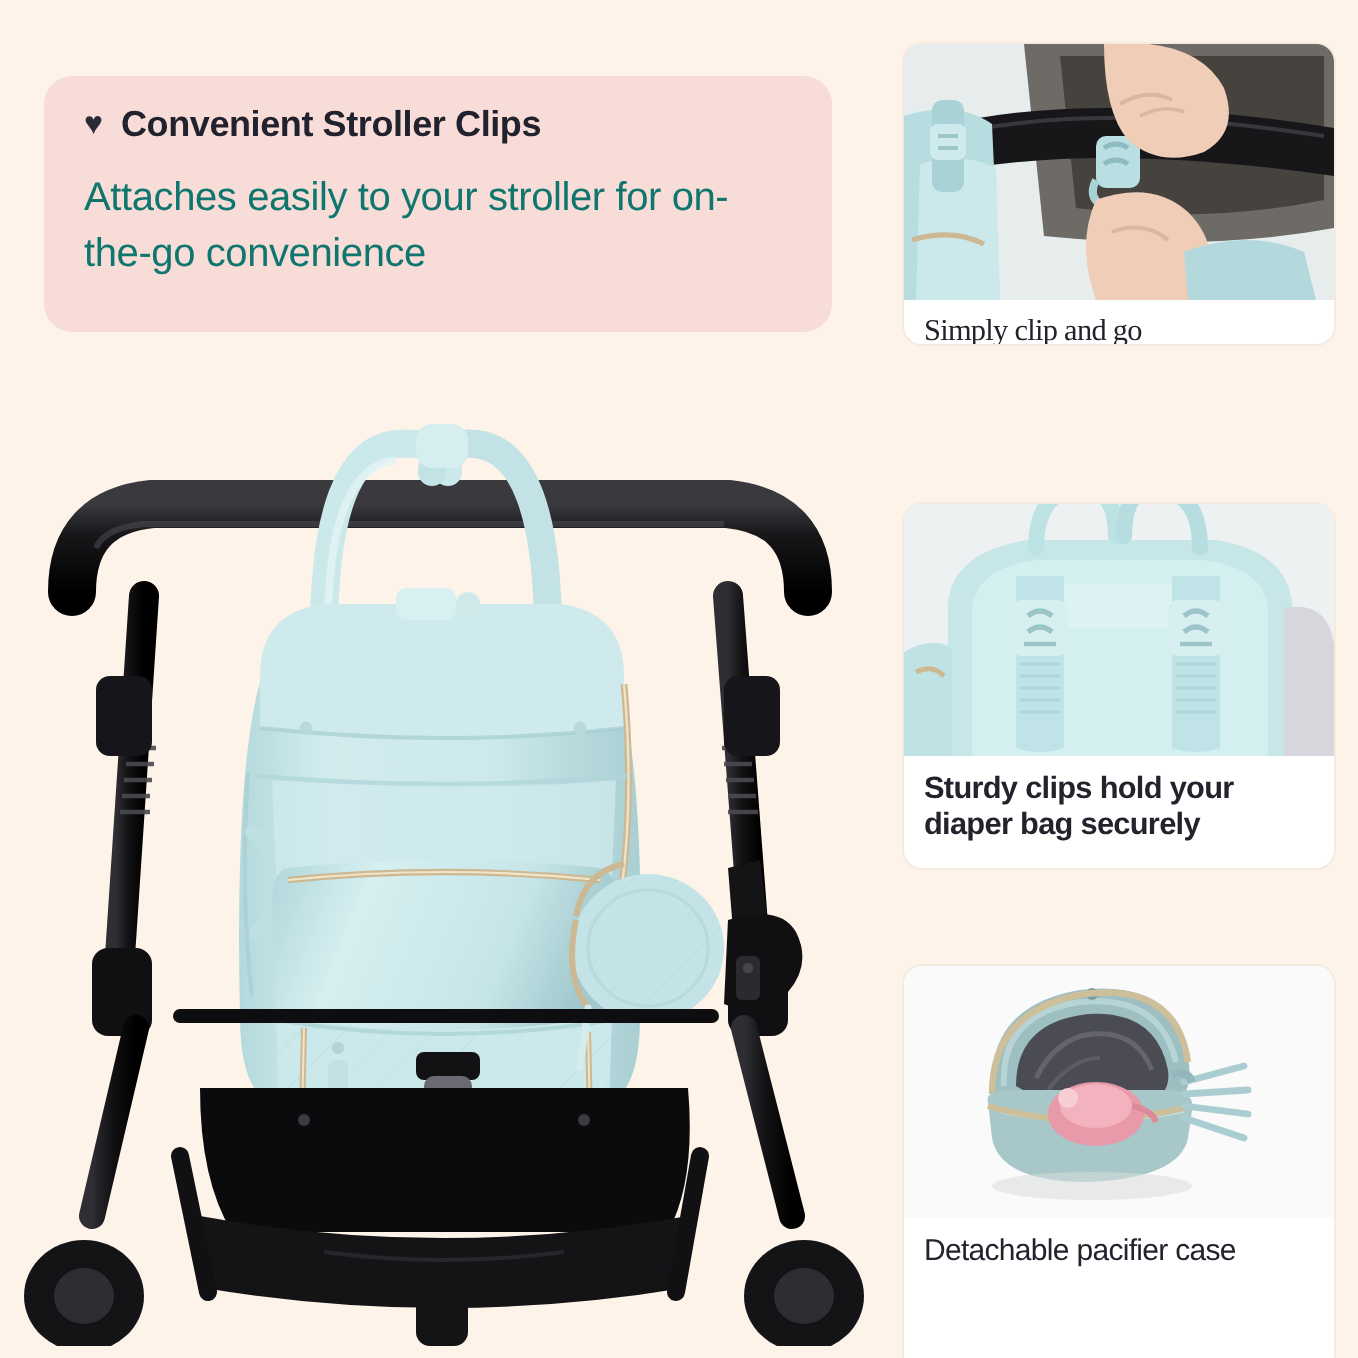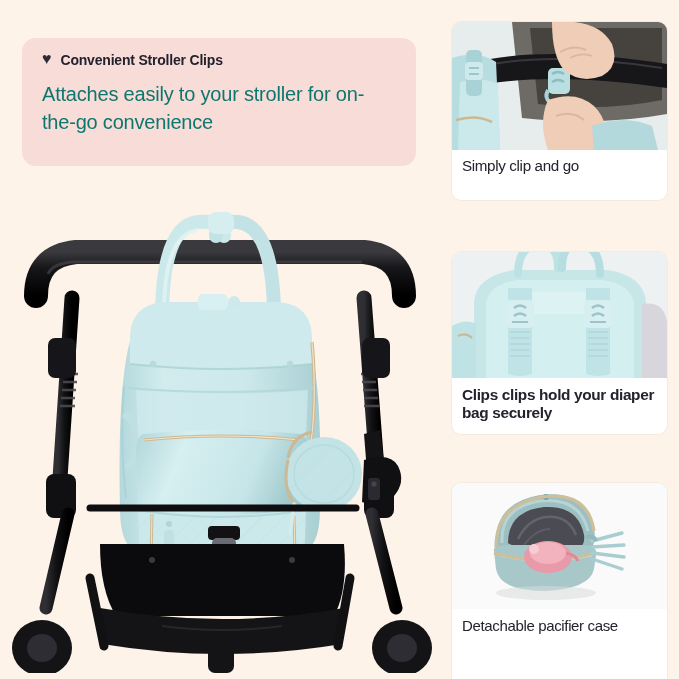--- a/index.html
+++ b/index.html
@@ -21,21 +21,21 @@
     padding: 14px 20px 0 20px;
   }
   .feature-head {
     display: flex; align-items: baseline; gap: 9px;
   }
   .heart-icon {
     font-size: 16px; line-height: 1; color: #2b2b38; font-weight: 700;
     transform: translateY(-1px);
   }
   .feature-title {
-    font-size: 14px; font-weight: 700; color: #22222e;
+    font-size: 18px; font-weight: 700; color: #22222e;
     letter-spacing: -0.2px; white-space: nowrap;
   }
   .feature-sub {
     margin-top: 12px; font-size: 20px; line-height: 1.42;
     color: #0f766e; letter-spacing: -0.2px;
   }
 
   
   .hero {
     position: absolute; left: 12px; top: 178px;
@@ -45,21 +45,21 @@
   .hero-svg { width: 100%; height: 100%; display: block; }
 
   
   .side-card {
     position: absolute; left: 452px; width: 215px;
     background: #ffffff;
     border-radius: 9px;
     overflow: hidden;
     box-shadow: 0 0 0 1px rgba(0,0,0,0.035);
   }
-  #side-card-0 { top: 22px;  height: 178px; }
+  #side-card-0 { top: 22px;  height: 150px; font-family: Liberation Serif, serif; }
   #side-card-1 { top: 252px; height: 182px; }
   #side-card-2 { top: 483px; height: 204px; }
 
   .side-photo {
     width: 100%; display: block;
     background: #eef1f2;
   }
   #side-card-0 .side-photo { height: 128px; }
   #side-card-1 .side-photo { height: 126px; }
   #side-card-2 .side-photo { height: 126px; }
@@ -308,21 +308,21 @@
 
       <rect x="132" y="48" width="28" height="28" rx="5" fill="#d8eff1"></rect>
       <path d="M140 56 q6 -5 12 0 M140 64 q6 -5 12 0" stroke="#9cc5ca" stroke-width="2.6" fill="none"></path>
       <path d="M138 70 h16" stroke="#9cc5ca" stroke-width="2.2"></path>
 
       <path d="M0 74 Q14 66 24 72 L24 126 L0 126 Z" fill="#bfe3e5"></path>
       <path d="M6 84 q8 -4 14 2" stroke="#cdb894" stroke-width="2.4" fill="none"></path>
 
       <path d="M190 52 Q212 48 215 70 L215 126 L190 126 Z" fill="#d7d6dd"></path>
     </svg>
-    <div class="side-caption">Clips clips hold your diaper bag securely</div>
+    <div class="side-caption">Sturdy clips hold your diaper bag securely</div>
   </div>
 
   <div class="side-card" id="side-card-2">
     <svg class="side-photo" viewBox="0 0 215 126" preserveAspectRatio="none">
       <rect width="215" height="126" fill="#fafafa"></rect>
 
       <path d="M44 66 Q40 20 88 12 Q134 6 142 46 Q146 66 130 72 Q86 82 44 66 Z" fill="#9dbfc2"></path>
       <path d="M50 60 Q48 24 88 18 Q128 14 136 48" fill="none" stroke="#b6d3d5" stroke-width="3"></path>
       <circle cx="94" cy="14" r="3" fill="#7e9fa3"></circle>
 

